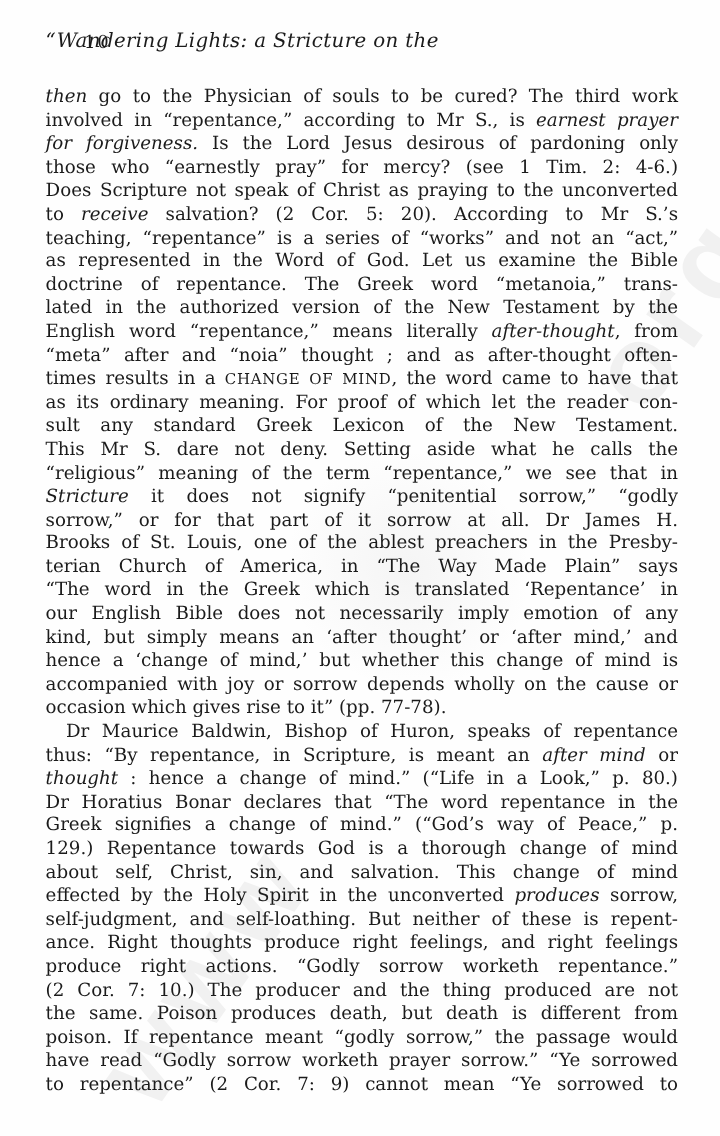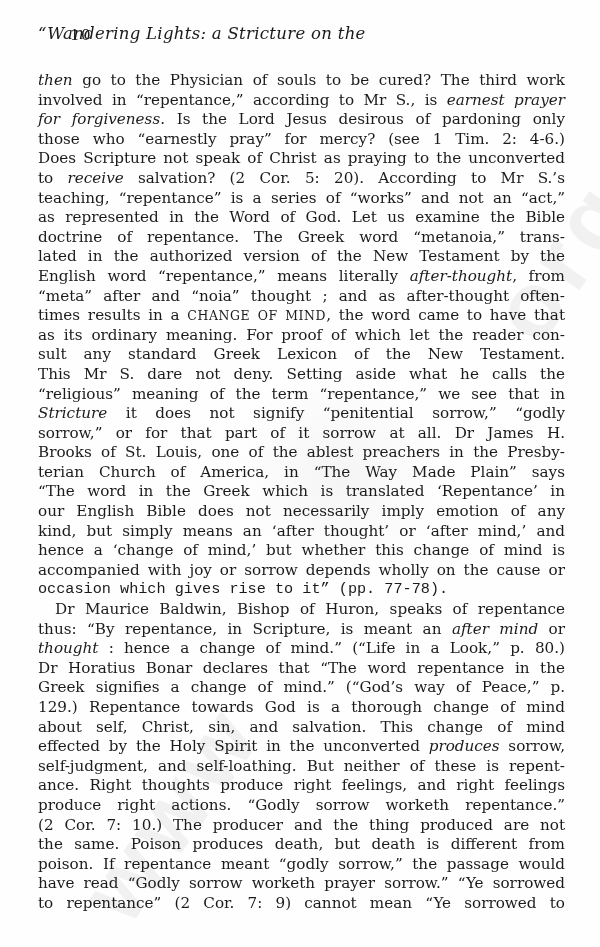--- a/index.html
+++ b/index.html
@@ -77,21 +77,20 @@
     font-size: 15.2px;
     line-height: 19.6px;
     height: 19.6px;
     white-space: nowrap;
     text-align: justify;
     text-align-last: justify;
     overflow: visible;
   }
   .line.para-end {
     text-align-last: left;
-    font-family: Liberation Mono, monospace;
   }
   .line.indent {
     text-indent: 17px;
   }
   .i { font-style: italic; }
   .sc { font-size: 0.82em; letter-spacing: 0.6px; }
 </style>
 </head>
 <body>
 

